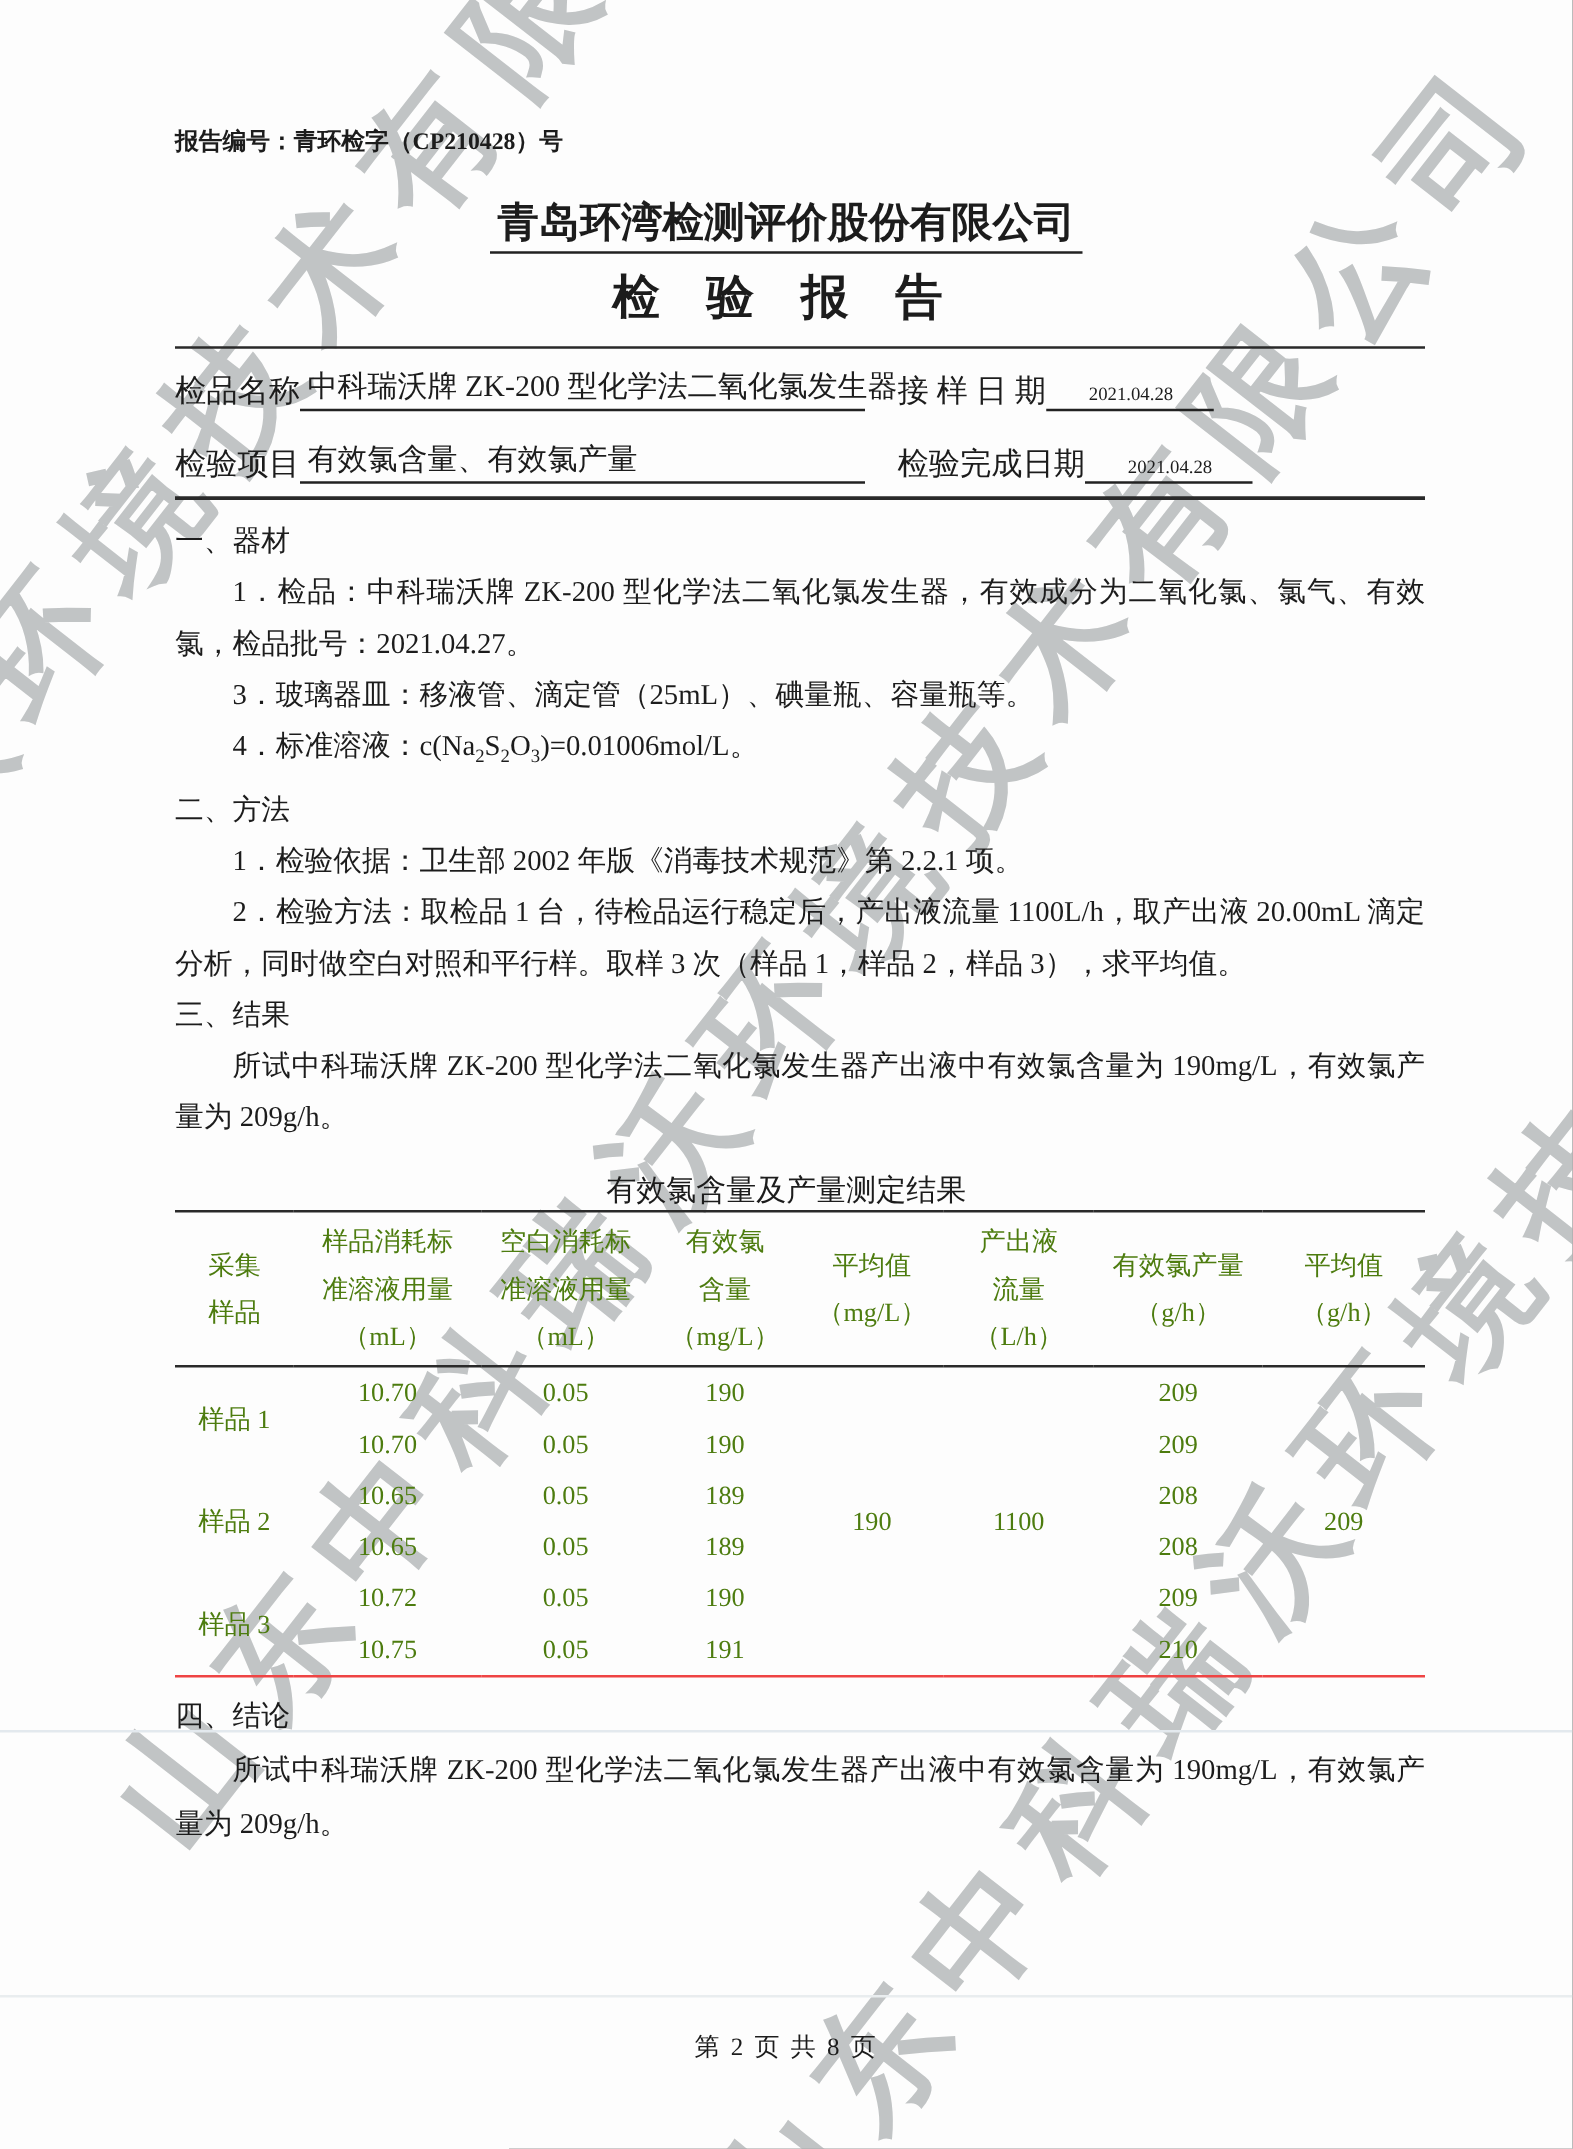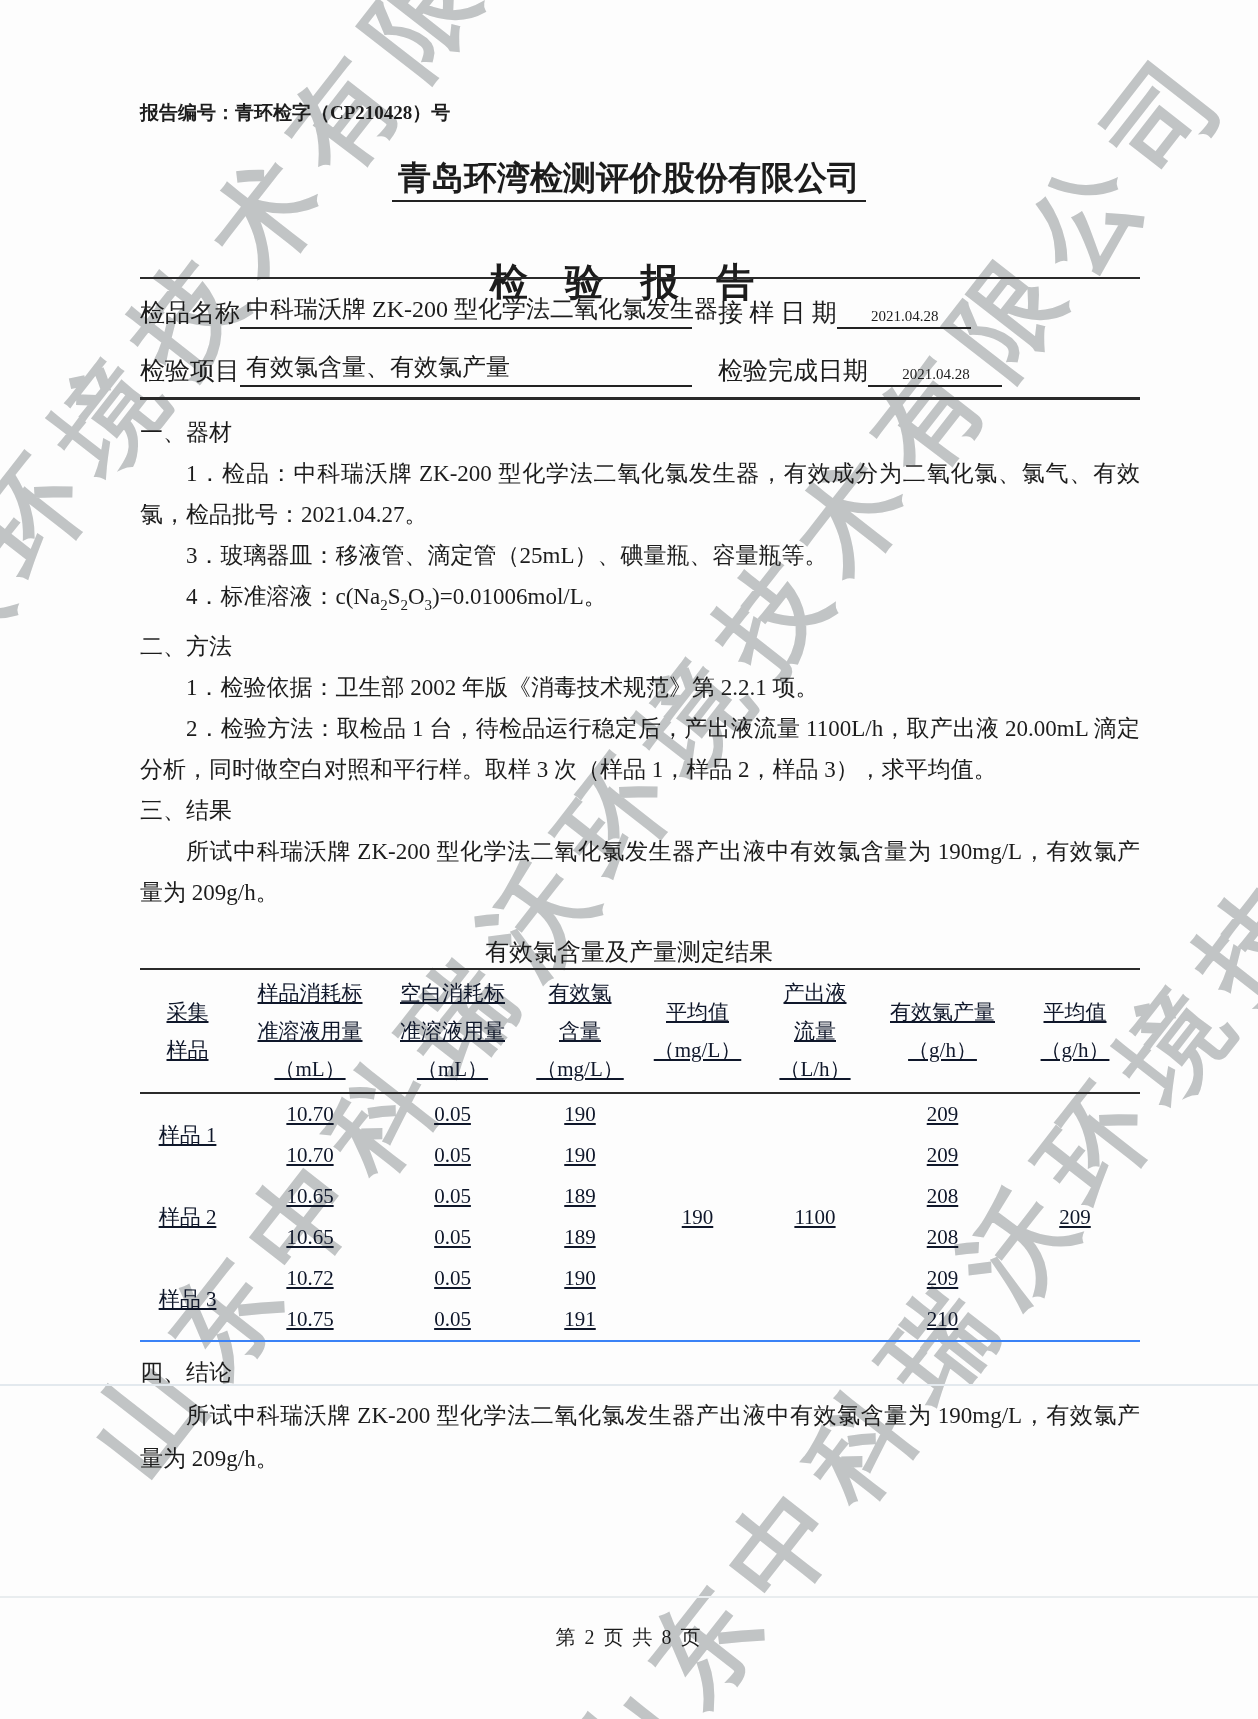--- a/index.html
+++ b/index.html
@@ -20,41 +20,41 @@
   .wm.b2{left:115px;top:1390px;}
   .wm.b3{left:595px;top:1718px;}
   .wm.b4{left:1060px;top:2050px;color:rgba(150,156,160,0.30);}
   
   .z{position:absolute;z-index:1;}
   .hdr{left:140px;width:1000px;top:100px;display:flex;justify-content:space-between;align-items:flex-end;}
   .hdr-left{font-size:22px;font-weight:bold;border-bottom:2px solid #222;padding-bottom:3px;letter-spacing:1px;}
   .hdr-right{font-size:19px;font-weight:bold;padding-bottom:4px;}
   .company-title{top:156px;left:0;width:100%;text-align:center;font-size:33px;font-weight:bold;}
   .company-title span{border-bottom:2px solid #222;padding:0 6px 4px 6px;}
-  .report-title{top:212px;left:0;width:100%;text-align:center;font-size:38px;font-weight:bold;letter-spacing:14px;margin-top:45px;}
+  .report-title{top:212px;left:0;width:100%;text-align:center;font-size:38px;font-weight:bold;letter-spacing:14px;}
   .hr1{left:140px;width:1000px;top:277px;height:2px;background:#2a2a2a;}
   .hr2{left:140px;width:1000px;top:397px;height:3px;background:#2a2a2a;}
   .frow{left:140px;width:1010px;display:flex;align-items:flex-end;font-size:25px;}
   .frow1{top:293px;}
   .frow2{top:351px;}
   .flabel{white-space:nowrap;}
   .fval{border-bottom:2px solid #222;font-size:24px;padding:0 4px 2px 6px;white-space:nowrap;}
   .fval.main{width:442px;}
   .fval.date{width:124px;text-align:center;font-size:15px;}
   .fgap{width:26px;}
   .body-block{left:140px;top:412px;width:1000px;font-size:23px;line-height:41px;text-align:justify;}
   .body-block p,.body-block h3{margin:0;padding:0;font-size:23px;font-weight:normal;}
   .indent{text-indent:2em;}
   sub{font-size:15px;}
   .tbl-title{top:936px;left:0;width:100%;text-align:center;font-size:24px;}
   table.rtable{
     left:140px;top:968px;width:1000px;position:absolute;z-index:1;
     border-collapse:collapse;table-layout:fixed;
-    font-size:21px;text-align:center;color:#0f172a;
-    border-top:2px solid #2a2a2a;border-bottom:2px solid #3b82f6;text-decoration:underline;
+    font-size:21px;text-align:center;color:#4d7c0f;
+    border-top:2px solid #2a2a2a;border-bottom:2px solid #ef4444;
   }
   .rtable th{
     font-weight:normal;vertical-align:middle;white-space:pre-line;
     line-height:38px;padding:4px 0;border-bottom:2px solid #2a2a2a;font-size:21px;
   }
   .rtable td{height:41px;vertical-align:middle;padding:0;}
   .s4-title{left:140px;top:1357px;font-size:23px;}
   .s4-text{left:140px;top:1394px;width:1000px;font-size:23px;line-height:43px;text-indent:2em;text-align:justify;}
   .artifact{left:0;width:100%;height:2px;}
   .a1{top:1384px;background:#e3e9ee;}

